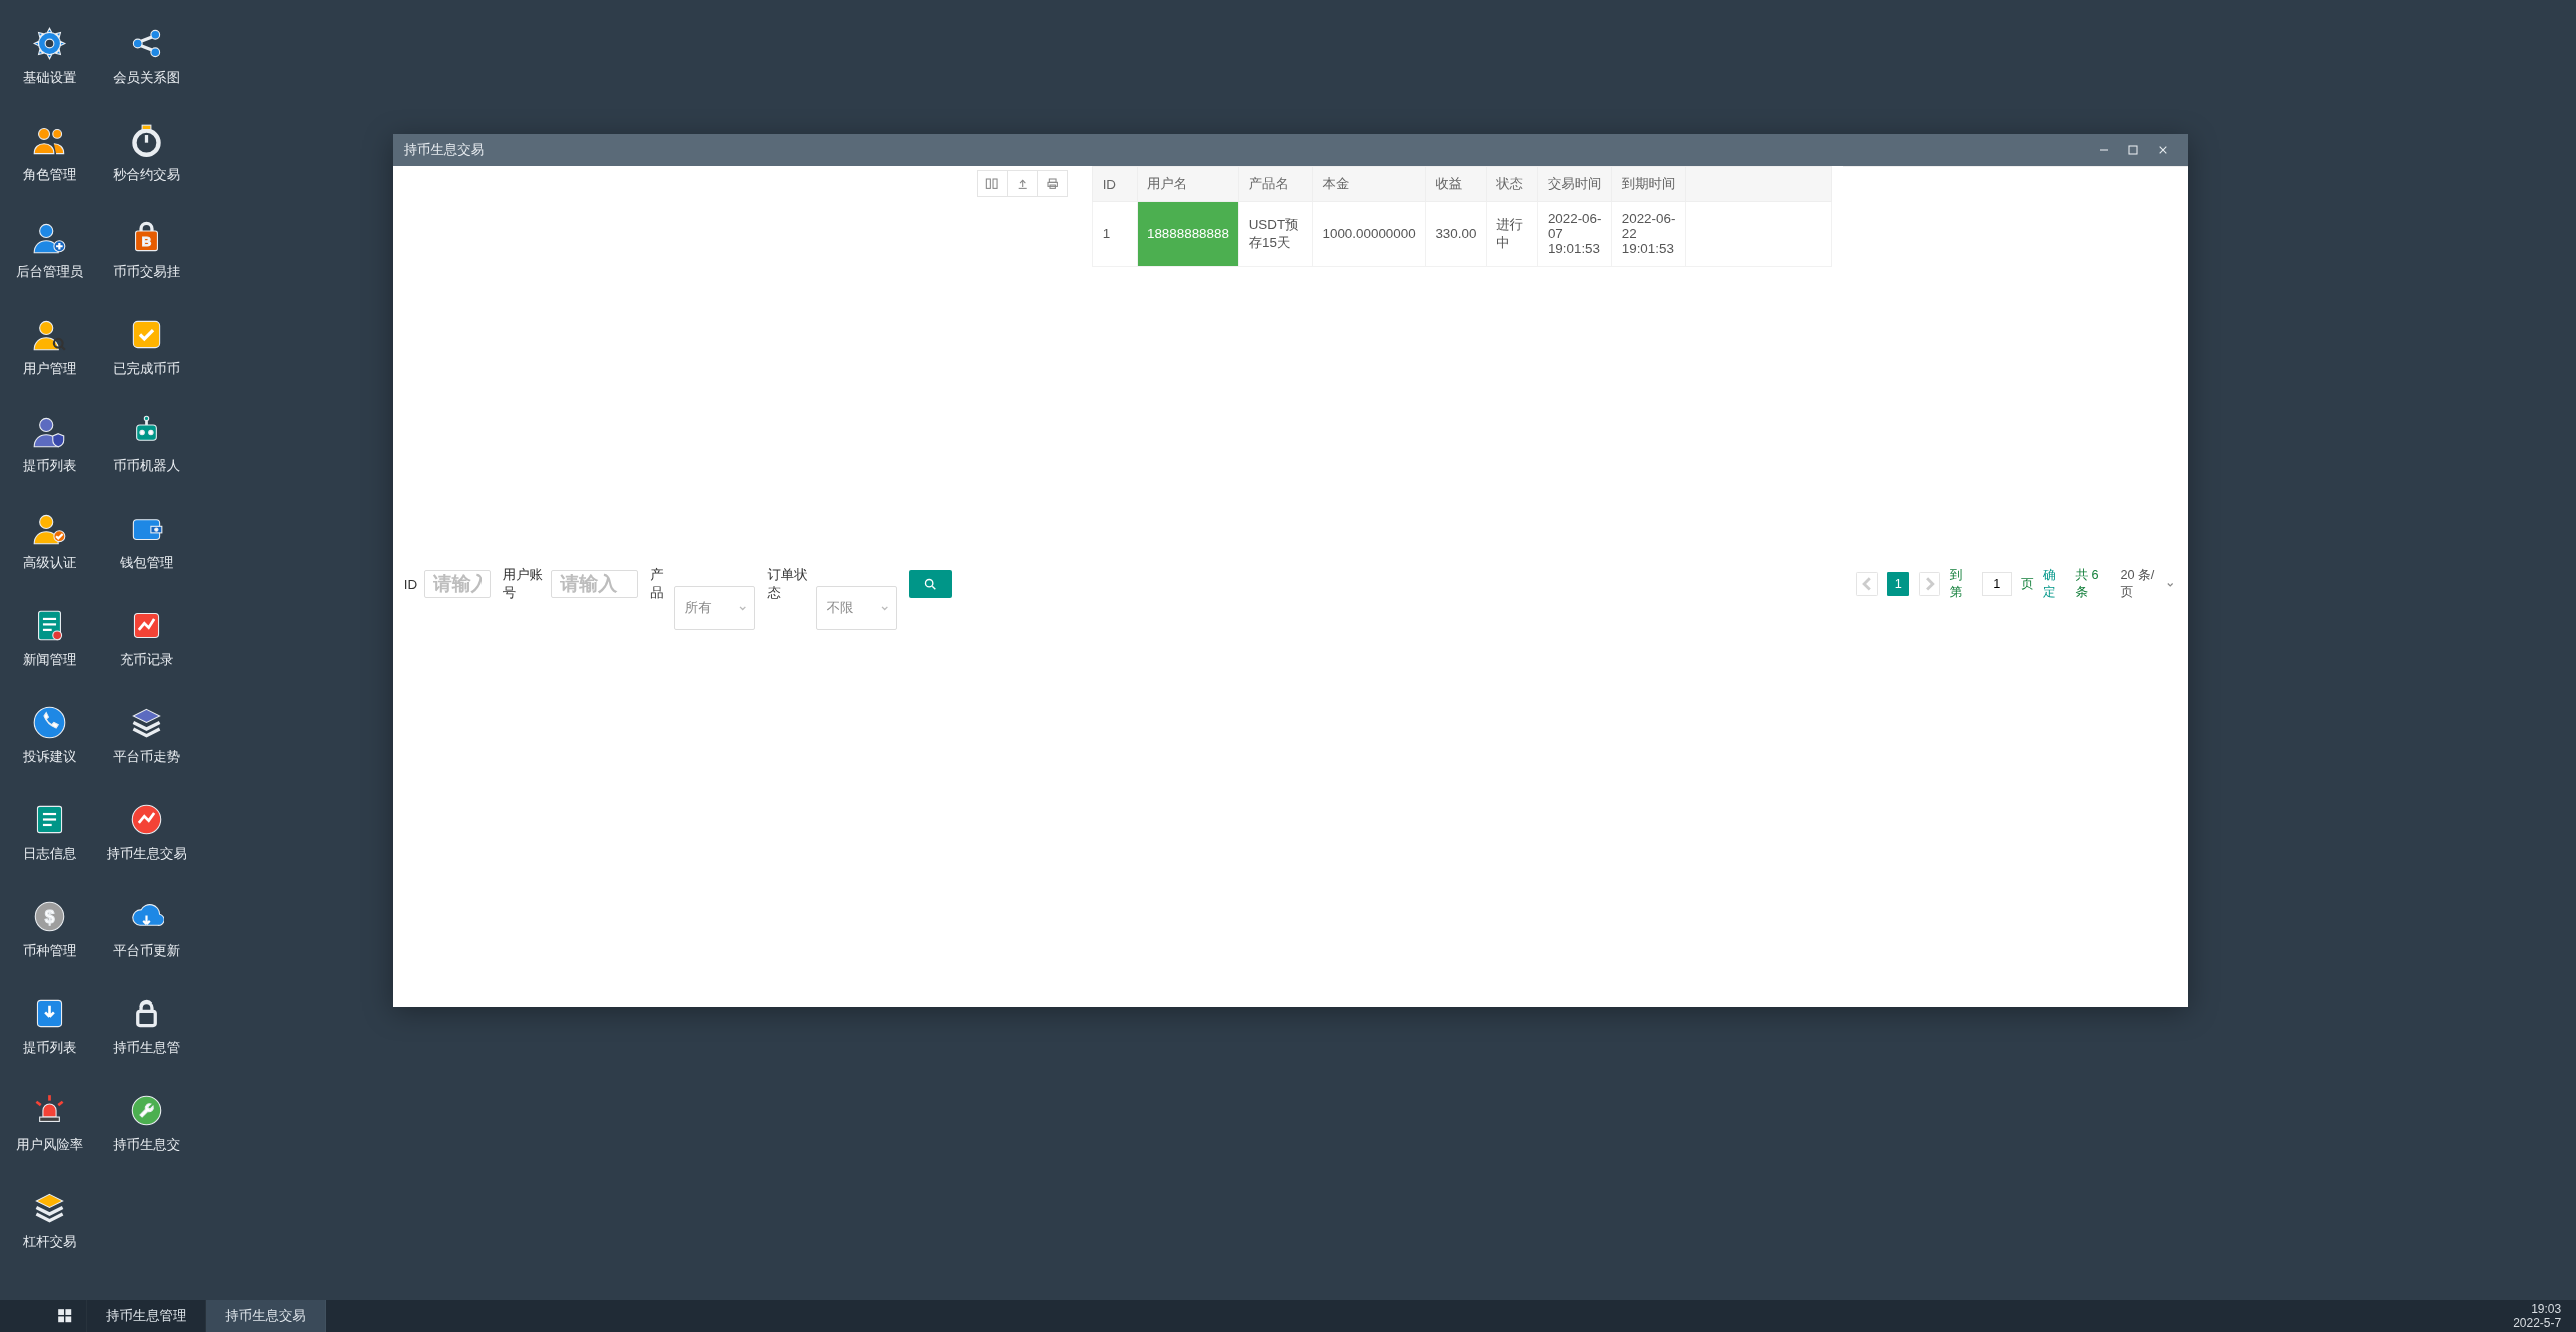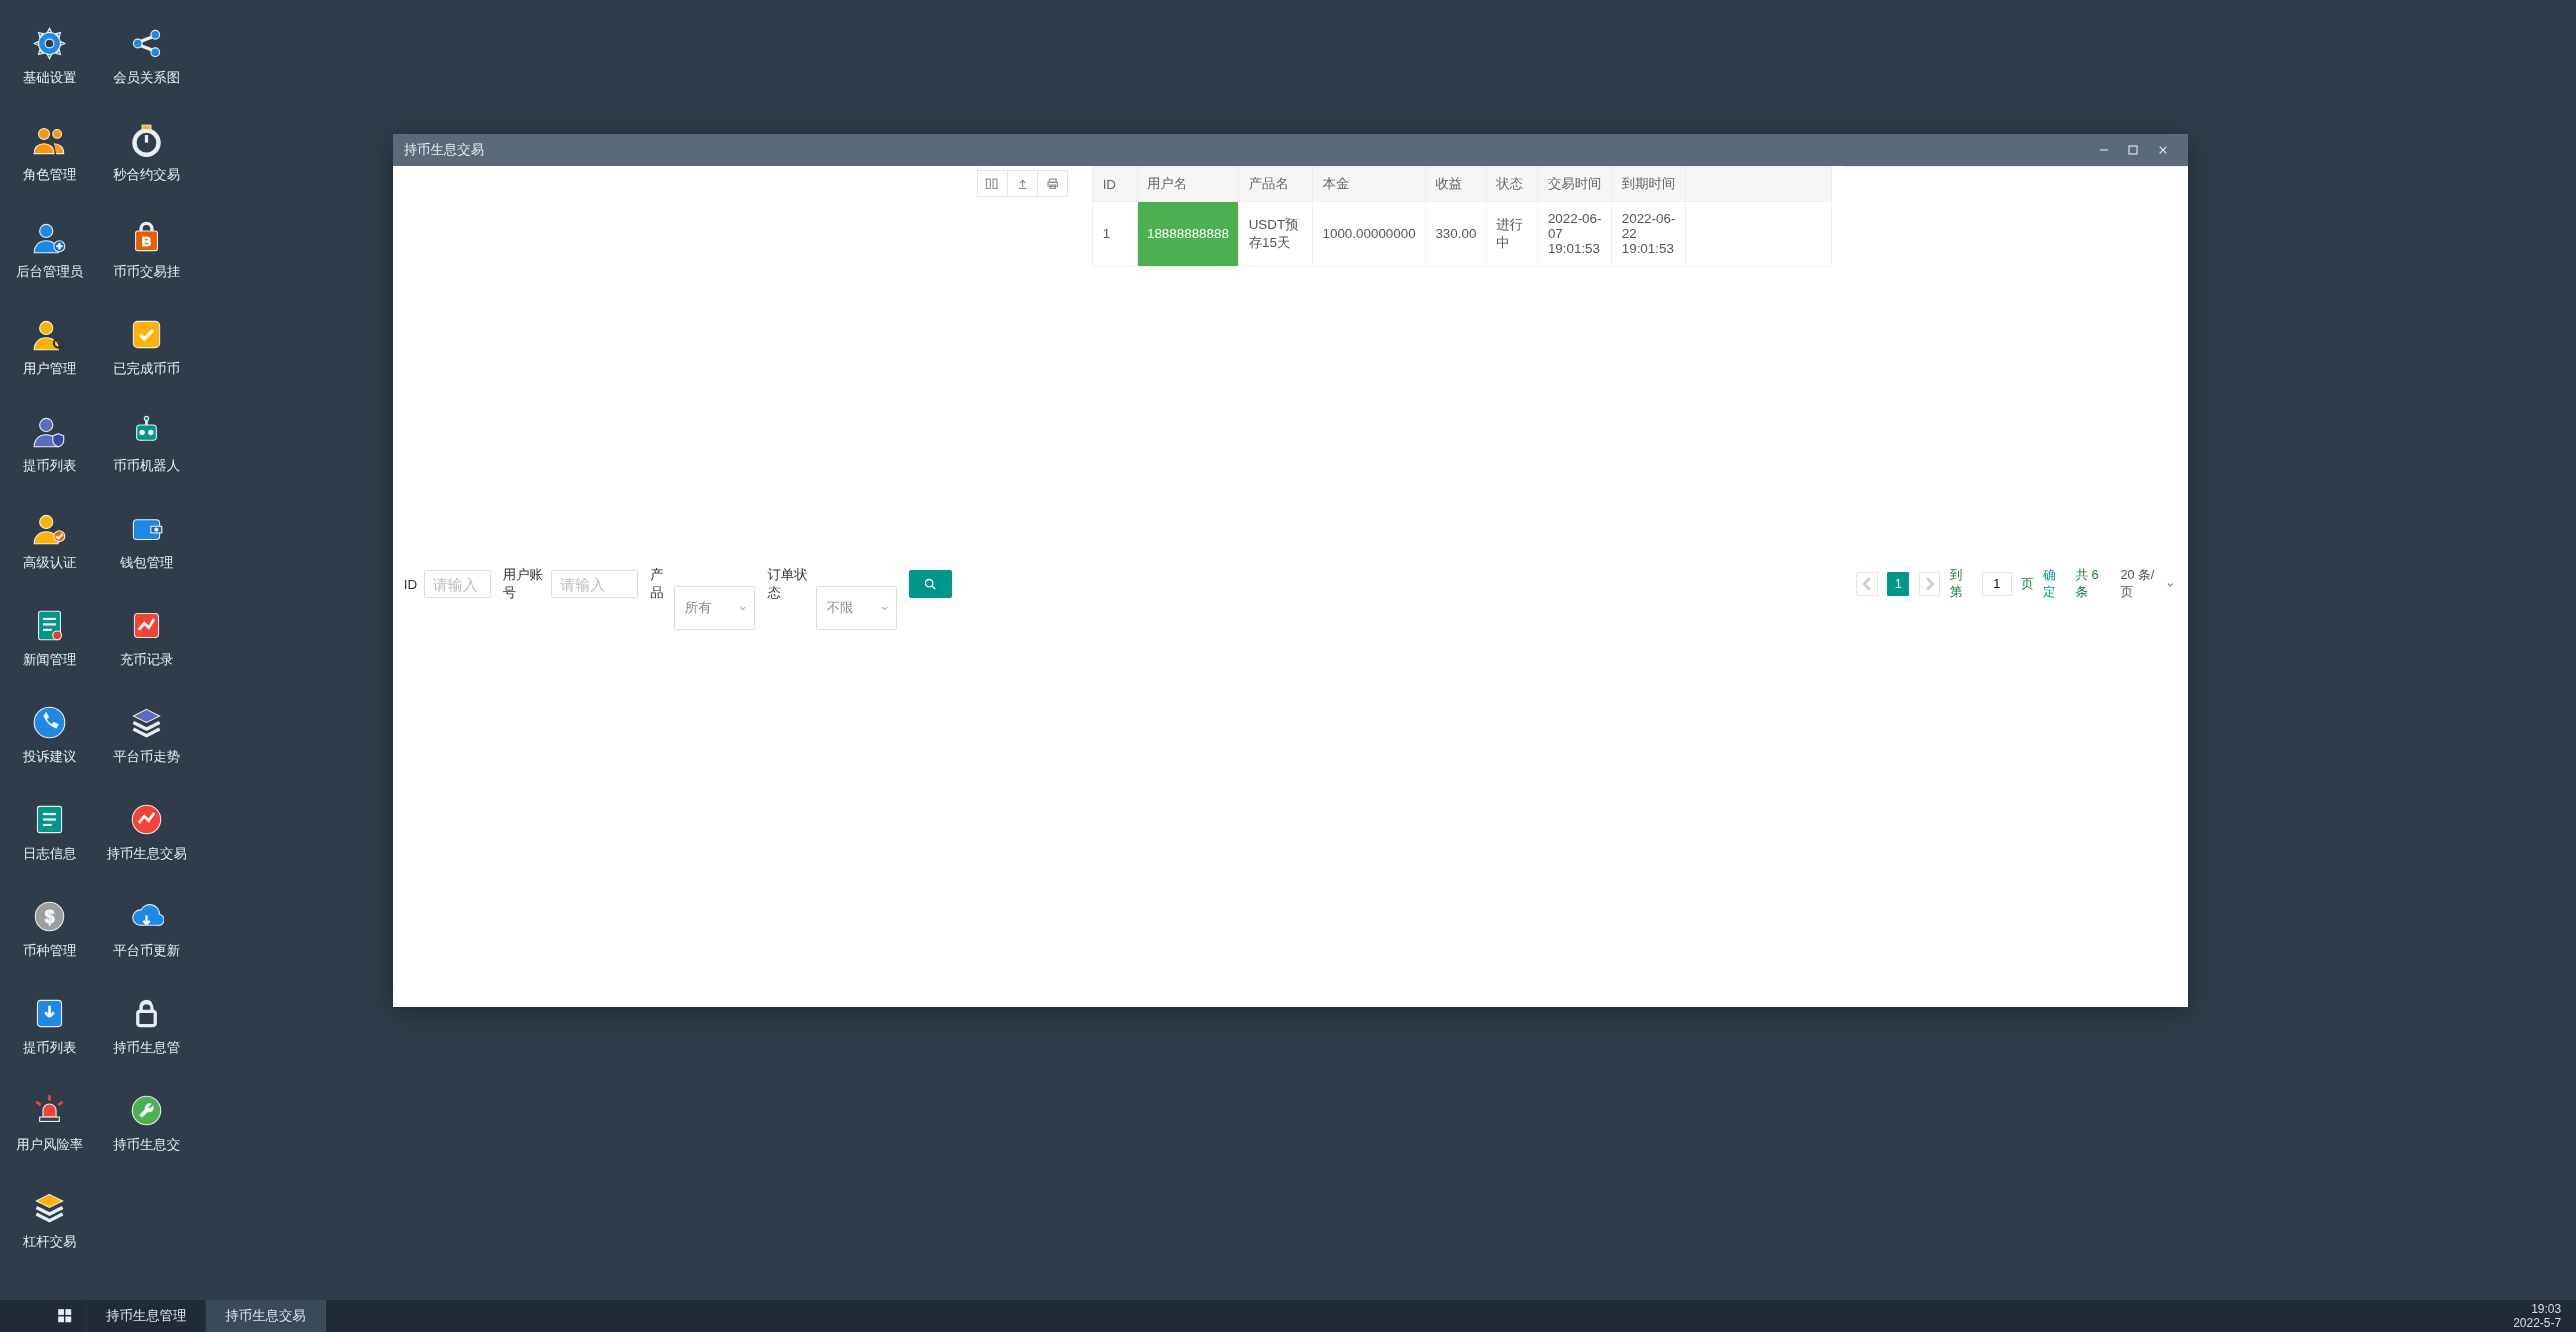--- a/index.html
+++ b/index.html
@@ -29,21 +29,21 @@
 .titlebar .title { flex:1; }
 .titlebar .win-btn { width:29.5px; height:32px; display:flex; align-items:center; justify-content:center; cursor:pointer; color:#e9edf1; }
 .titlebar .win-btn svg { width:12px; height:12px; stroke:#e9edf1; fill:none; stroke-width:1.6; }
 
 .body { flex:1; background:#fff; margin:0; display:flex; flex-direction:row; overflow:hidden; }
 
 
 .filters { display:flex; align-items:center; gap:12px; padding:8px 10.7px 12px; background:#fff; border-bottom:0.7px solid transparent; }
 .fld { display:flex; align-items:center; gap:6.7px; font-size:13.4px; color:#444; }
 .fld label { color:#333; }
-.fld input[type=text] { height:28px; border:0.7px solid #dcdcdc; border-radius:2px; padding:0 8px; font-size:15px; color:#4c1d95; }
+.fld input[type=text] { height:28px; border:0.7px solid #dcdcdc; border-radius:2px; padding:0 8px; font-size:19px; color:#4c1d95;font-weight:bold; }
 .fld input[type=text]::placeholder { color:#bdbdbd; }
 .fld .select { height:44px; border:0.7px solid #dcdcdc; border-radius:2px; padding:0 23px 0 9.4px; min-width:81px; display:flex; align-items:center; color:#8a8a8a; position:relative; cursor:pointer; background:#fff;margin-top:48px; }
 .fld .select .caret { position:absolute; right:6.7px; top:50%; transform:translateY(-50%); }
 .fld .select .caret svg { width:9.4px; height:9.4px; stroke:#bbb; fill:none; stroke-width:2; }
 .btn-search { width:47px; height:28px; background:#009688; border:none; border-radius:2px; display:flex; align-items:center; justify-content:center; cursor:pointer; }
 .btn-search svg { width:14.8px; height:14.8px; stroke:#fff; fill:none; stroke-width:2.2; }
 
 
 .tabletools { display:flex; justify-content:flex-end; padding:4px 13.4px 5.4px; gap:0; }
 .tabletools .tbtn { width:31px; height:27px; border:0.7px solid #e4e4e4; display:flex; align-items:center; justify-content:center; cursor:pointer; background:#fff; }

